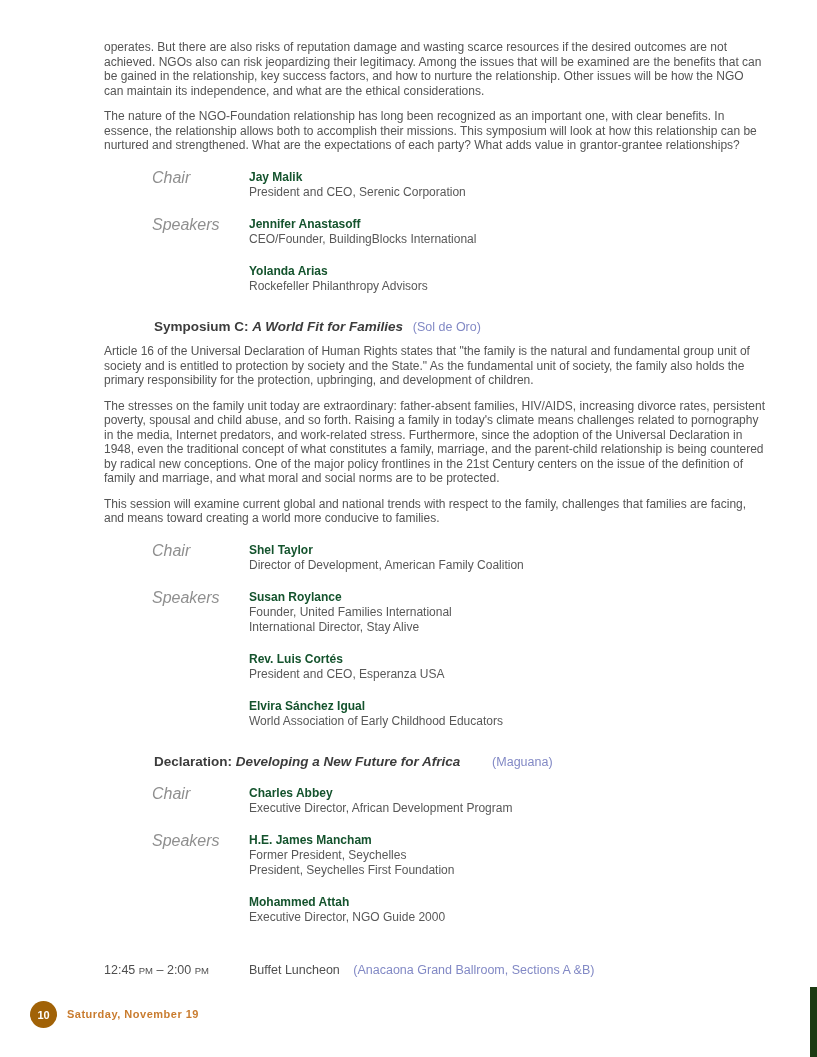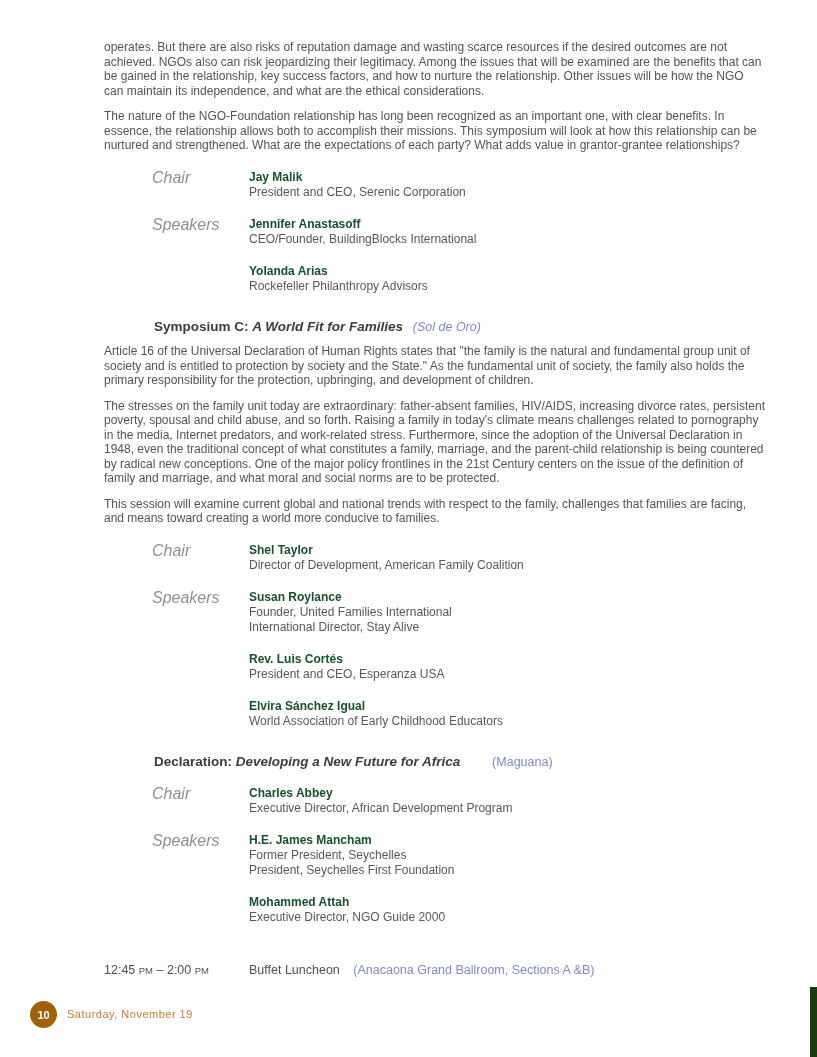--- a/index.html
+++ b/index.html
@@ -23,21 +23,21 @@
   .lunch-row { display:flex; margin-top:38px; font-size:12.5px; color:#4f4f4f; }
   .lunch-time { width:145px; white-space:nowrap; }
   .sc { font-size:9.5px; }
   .lunch-main { flex:1; }
   .lunch-label { margin-right:10px; }
   .footer-circle {
     position:absolute; left:30px; top:1001px; width:27px; height:27px; border-radius:50%;
     color:#ffffff; font-size:11px; font-weight:bold;
     display:flex; align-items:center; justify-content:center;
   }
-  .footer-date { position:absolute; left:67px; top:1008px; font-size:11px; font-weight:normal; letter-spacing:0.5px; }
+  .footer-date { position:absolute; left:67px; top:1008px; font-size:11px; font-weight:bold; letter-spacing:0.5px; }
   .edge-bar { position:absolute; right:0; top:987px; width:7px; height:70px; }
   .spk-gap { margin-top:17px; }
 </style>
 </head>
 <body>
 
 <div class="page">
   <div class="content">
 
     <p class="para">operates. But there are also risks of reputation damage and wasting scarce resources if the desired outcomes are not achieved.  NGOs also can risk jeopardizing their legitimacy. Among the issues that will be examined are the benefits that can be gained in the relationship, key success factors, and how to nurture the relationship. Other issues will be how the NGO can maintain its independence, and what are the ethical considerations.</p>
@@ -58,21 +58,21 @@
         <div class="spk-gap">
           <div class="p-name">Yolanda Arias</div>
           <div class="p-title">Rockefeller Philanthropy Advisors</div>
         </div>
       </div>
     </div>
 
     <div class="section-heading" style="color: rgb(60, 60, 60);">
       <span>Symposium C:</span>
       <span class="hi">A World Fit for Families</span>
-      <span class="room" style="color: rgb(130, 137, 197); font-style: italic;">(Sol de Oro)</span>
+      <span class="room" style="color: rgb(130, 137, 197);">(Sol de Oro)</span>
     </div>
     <p class="para after-heading">Article 16 of the Universal Declaration of Human Rights states that "the family is the natural and fundamental group unit of society and is entitled to protection by society and the State."  As the fundamental unit of society, the family also holds the primary responsibility for the protection, upbringing, and development of children.</p>
     <p class="para">The stresses on the family unit today are extraordinary: father-absent families, HIV/AIDS, increasing divorce rates, persistent poverty, spousal and child abuse, and so forth. Raising a family in today's climate means challenges related to pornography in the media, Internet predators, and work-related stress.  Furthermore, since the adoption of the Universal Declaration in 1948, even the traditional concept of what constitutes a family, marriage, and the parent-child relationship is being countered by radical new conceptions. One of the major policy frontlines in the 21st Century centers on the issue of the definition of family and marriage, and what moral and social norms are to be protected.</p>
     <p class="para">This session will examine current global and national trends with respect to the family, challenges that families are facing, and means toward creating a world more conducive to families.</p>
 
     <div class="person-row">
       <div class="p-label">Chair</div>
       <div class="p-value">
         <div class="p-name">Shel Taylor</div>
         <div class="p-title">Director of Development, American Family Coalition</div>

